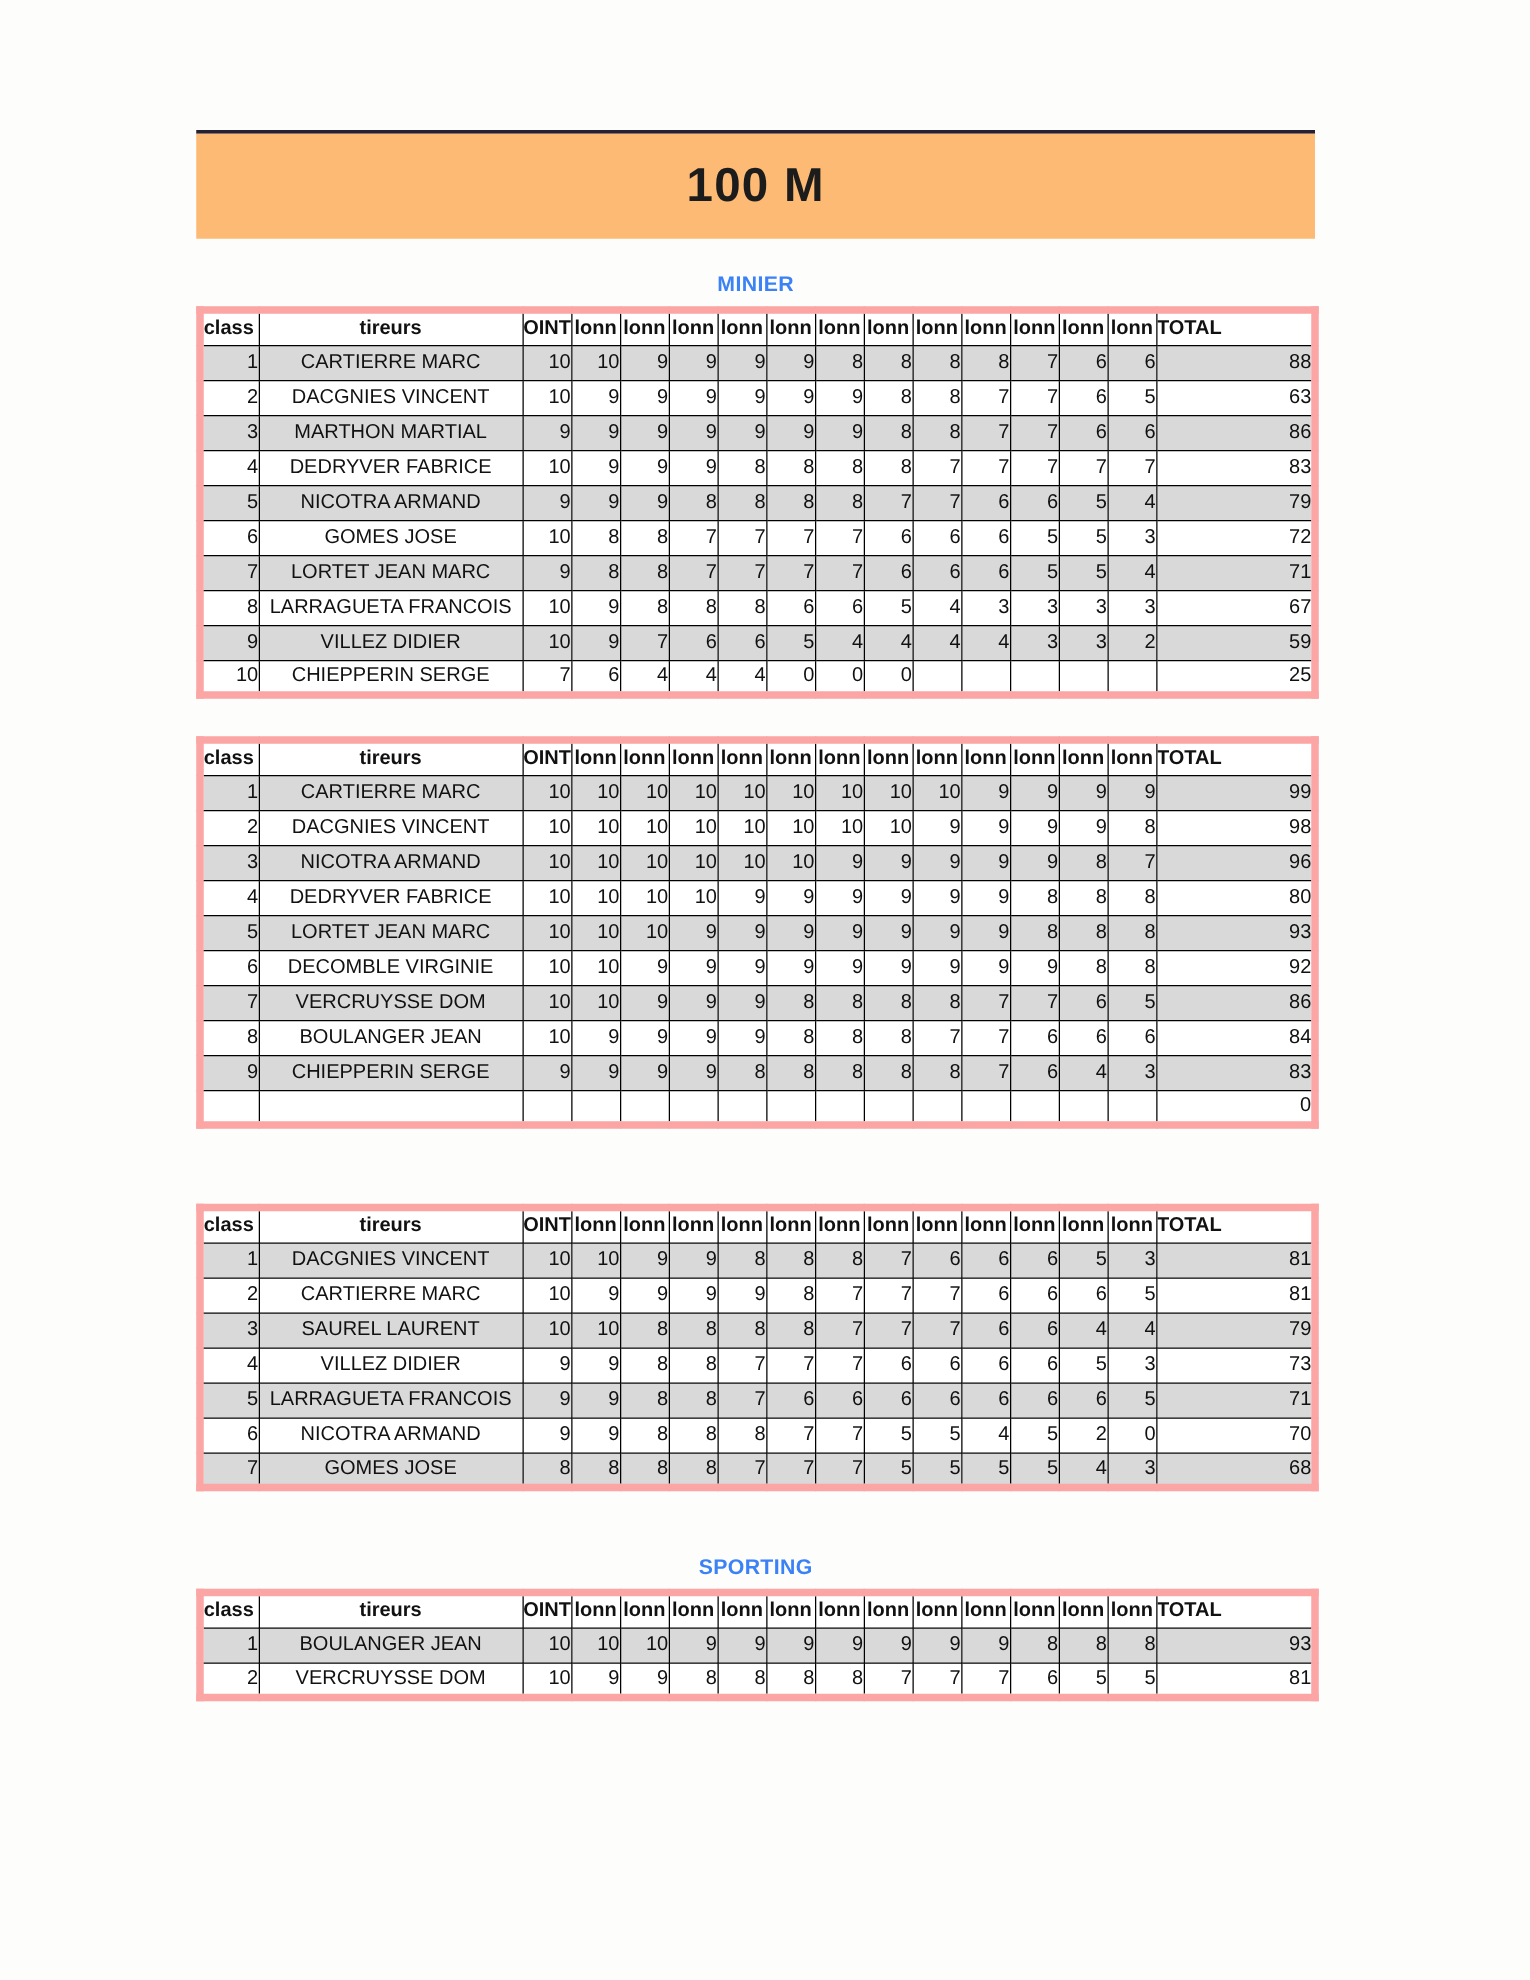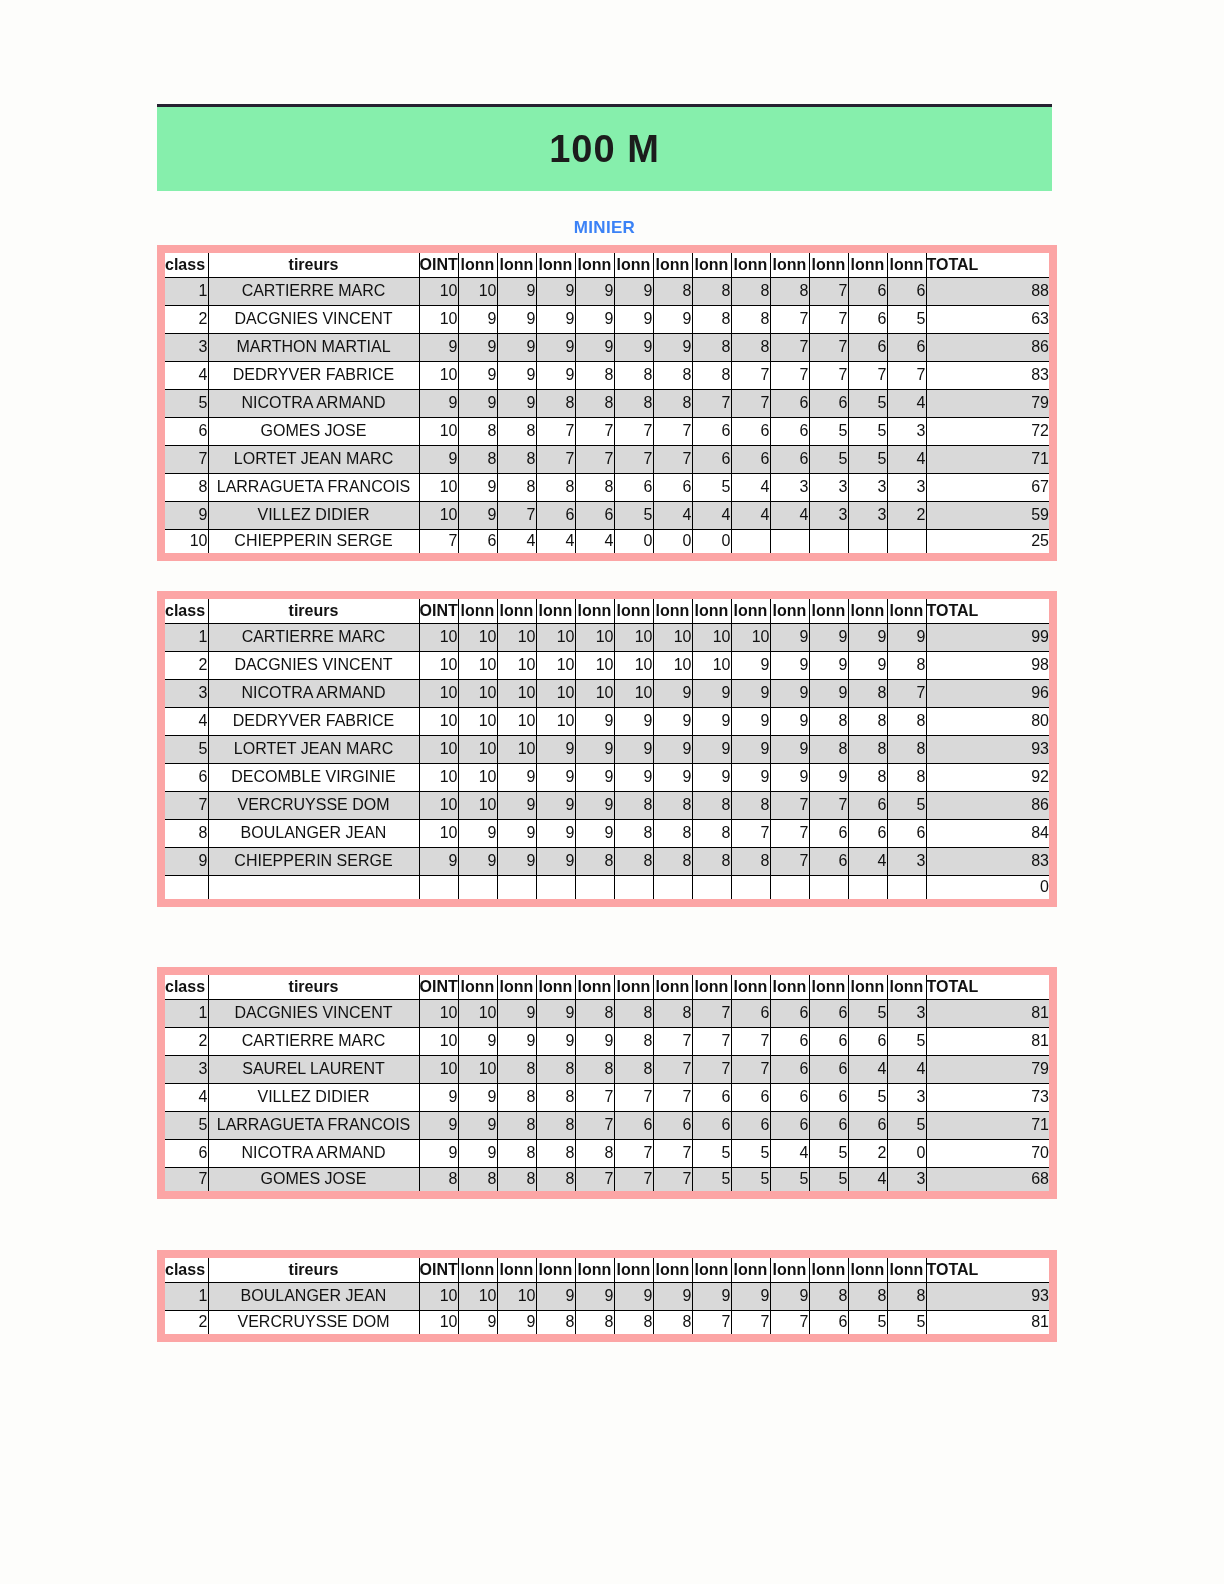--- a/index.html
+++ b/index.html
@@ -21,21 +21,21 @@
     top: 0;
     width: 895px;
   }
   .top-line {
     margin-top: 104px;
     height: 3px;
     background: #262130;
   }
   .banner {
     height: 84px;
-    background: #86efac;
+    background: #fdba74;
     display: flex;
     align-items: center;
     justify-content: center;
   }
   .banner-title {
     font-size: 38px;
     font-weight: 600;
     color: #1c1c1c;
     letter-spacing: 1px;
   }
@@ -49,21 +49,21 @@
     font-weight: 700;
     font-size: 17px;
     color: #3b82f6;
     margin-bottom: 7px;
     letter-spacing: 0.3px;
   }
   table.results {
     border-collapse: collapse;
     table-layout: fixed;
     width: 893px;
-    border: 8px solid #fca5a5;
+    border: 6px solid #fca5a5;
     background: #fff;
   }
   table.results th, table.results td {
     border: 1.5px solid #000;
     height: 28px;
     box-sizing: border-box;
     overflow: hidden;
     white-space: nowrap;
     font-size: 16px;
     color: #111;
@@ -713,20 +713,21 @@
               <td class="score">5</td>
               <td class="score">4</td>
               <td class="score">3</td>
               <td class="total">68</td>
             </tr>
           </tbody>
         </table>
     </div>
 
     <div class="table-section sec-sporting">
+      <div class="section-title">SPORTING</div>
       <table class="results">
           <colgroup>
             <col class="c-rank">
             <col class="c-name">
             <col class="c-score">
             <col class="c-score">
             <col class="c-score">
             <col class="c-score">
             <col class="c-score">
             <col class="c-score">

